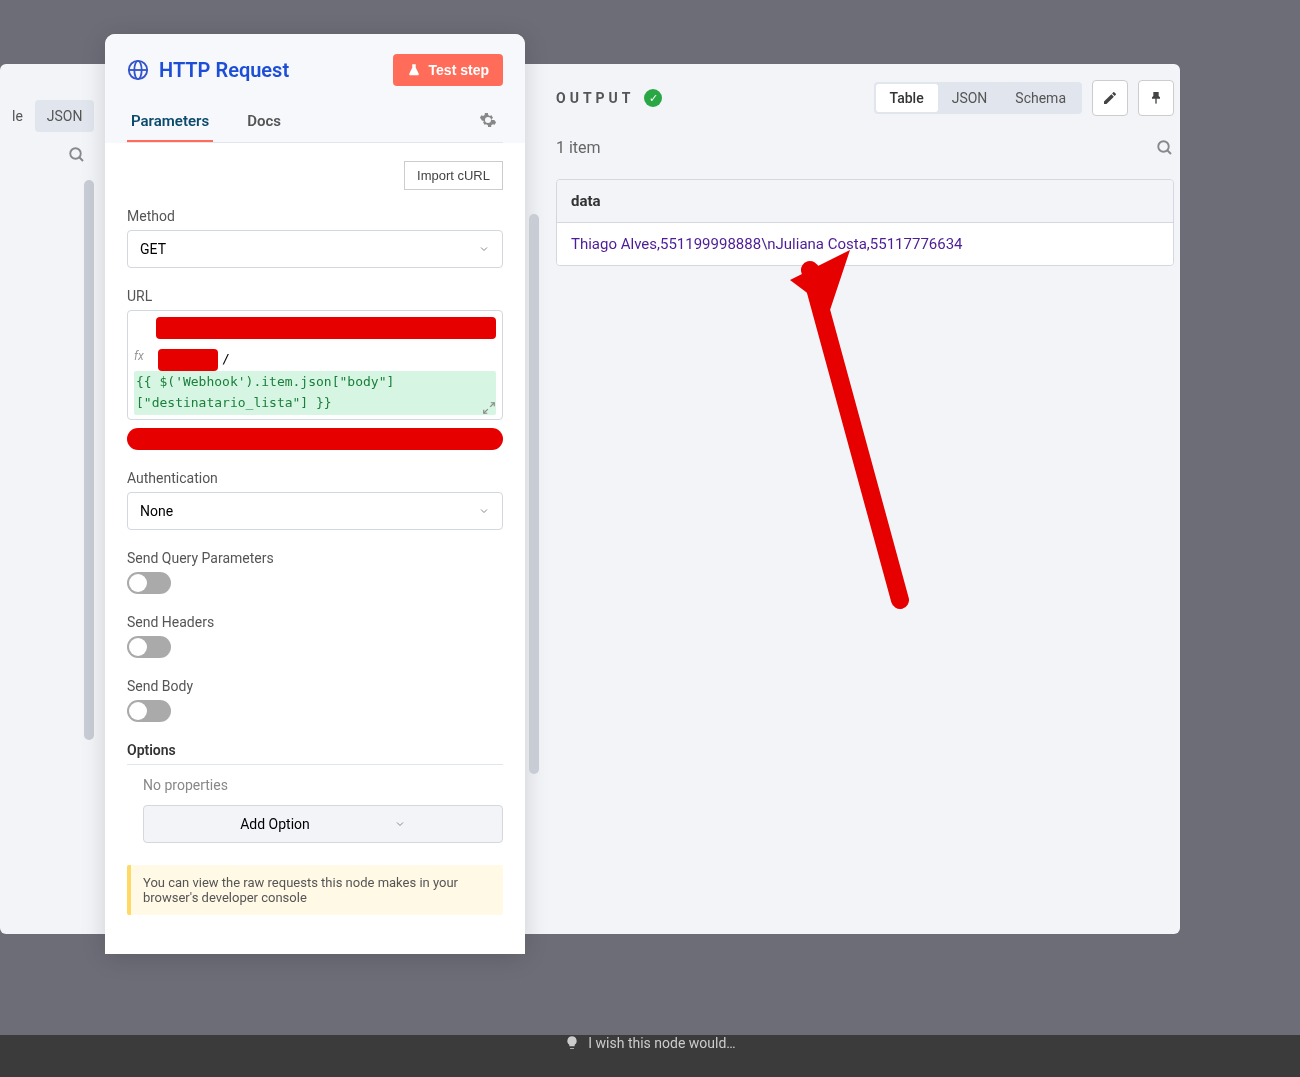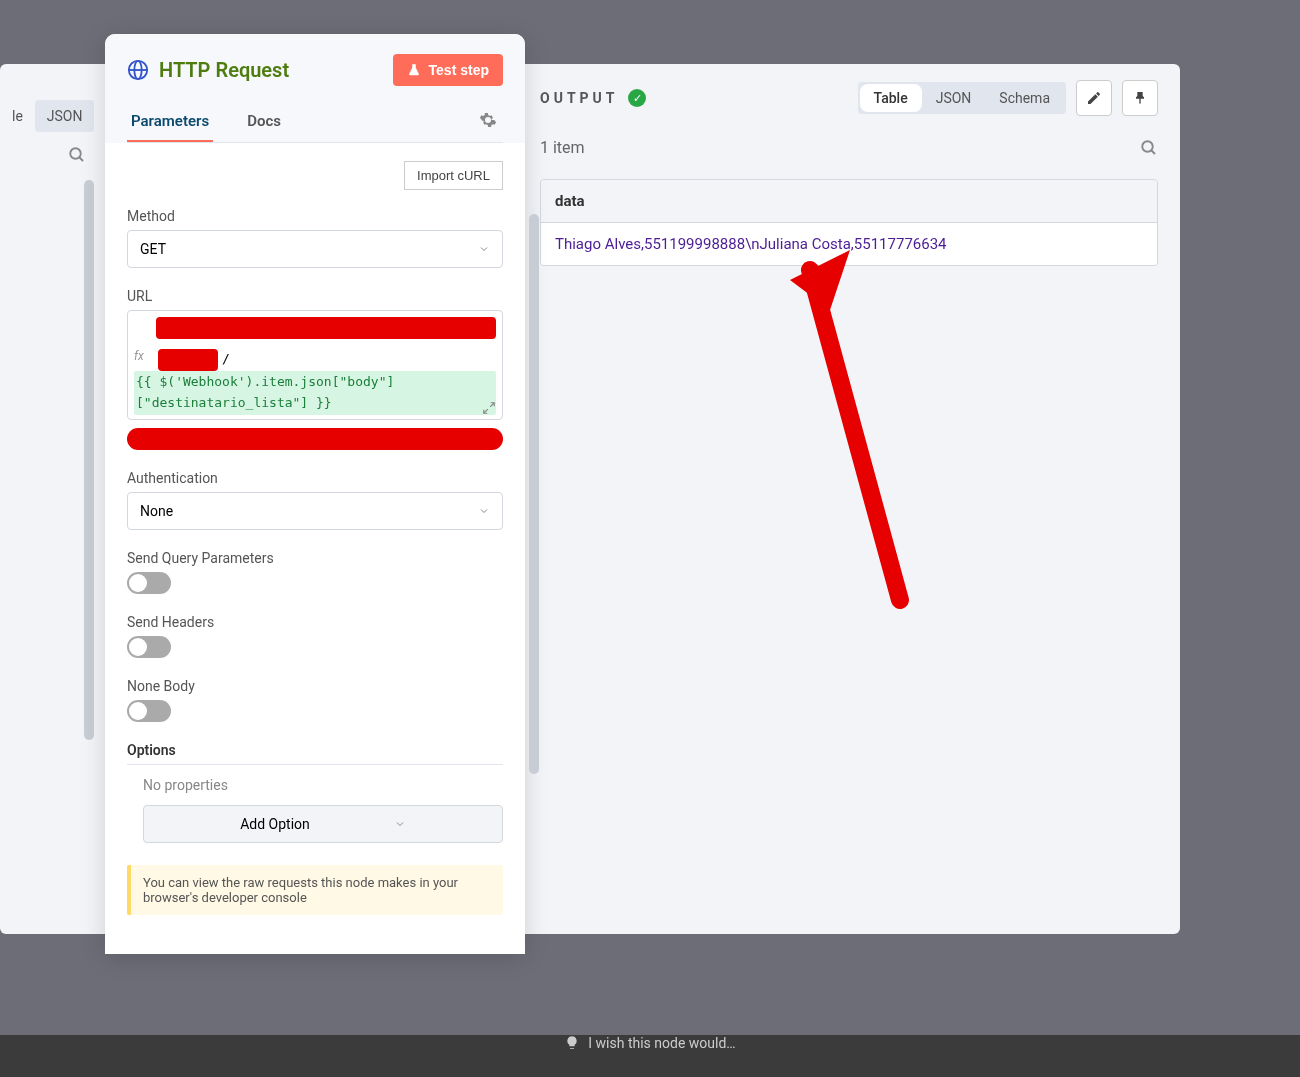--- a/index.html
+++ b/index.html
@@ -10,21 +10,21 @@
     .left-tabs-behind { position: absolute; left: 0; top: 96px; width: 100px; height: 36px; display: flex; align-items: flex-end; }
     .left-tab { padding: 8px 12px; color: #555; font-size: 14px; }
     .left-tab.active { background: #e1e5ed; border-radius: 4px; }
 
     .settings-panel { position: absolute; left: 105px; top: 34px; width: 420px; height: 920px; background: #fff; border-radius: 10px; box-shadow: 0 4px 24px rgba(0,0,0,0.15); display: flex; flex-direction: column; z-index: 10; }
 
     .panel-header { padding: 20px 22px 0 22px; background: #f7f8fb; border-radius: 10px 10px 0 0; }
     .header-row { display: flex; align-items: center; justify-content: space-between; }
     .header-left { display: flex; align-items: center; gap: 10px; }
     .globe-icon { width: 22px; height: 22px; color: #3355cc; }
-    .panel-title { font-size: 20px; font-weight: 600; color: #4d7c0f; }
+    .panel-title { font-size: 20px; font-weight: 600; color: #1d4ed8; }
     .test-step-btn { background: #ff6d5a; color: #fff; border: none; padding: 8px 14px; border-radius: 4px; font-size: 14px; font-weight: 600; cursor: pointer; display: flex; align-items: center; gap: 8px; }
     .flask-icon { width: 14px; height: 14px; fill: currentColor; }
 
     .tab-row { display: flex; align-items: center; margin-top: 16px; border-bottom: 1px solid #e1e5ed; }
     .tab { padding: 10px 4px; margin-right: 30px; font-size: 15px; font-weight: 600; color: #555; cursor: pointer; border-bottom: 2px solid transparent; }
     .tab.active { color: #0c4a6e; border-bottom-color: #ff6d5a; }
     .gear-spacer { flex: 1; }
     .gear-btn { color: #888; cursor: pointer; padding: 6px; }
 
     .panel-body { flex: 1; overflow-y: auto; padding: 18px 22px; background: #fff; }
@@ -49,29 +49,29 @@
 
     .toggle { width: 44px; height: 22px; background: #aaa; border-radius: 11px; position: relative; cursor: pointer; }
     .toggle-knob { width: 18px; height: 18px; background: #fff; border-radius: 50%; position: absolute; top: 2px; left: 2px; }
 
     .options-header { font-size: 14px; font-weight: 600; color: #333; padding-bottom: 6px; border-bottom: 1px solid #e1e5ed; margin-bottom: 12px; }
     .no-props { font-size: 14px; color: #888; margin-bottom: 12px; margin-left: 16px; }
     .add-option-btn { background: #f2f4f8; border: 1px solid #d3d7de; border-radius: 4px; padding: 10px 12px; font-size: 14px; display: flex; align-items: center; justify-content: center; gap: 84px; cursor: pointer; margin-left: 16px; width: calc(100% - 16px); }
 
     .info-note { background: #fff9e6; border-left: 4px solid #ffd966; padding: 10px 12px; font-size: 13px; color: #555; margin-top: 22px; border-radius: 2px; }
 
-    .output-panel { position: absolute; left: 540px; top: 80px; width: 618px; height: 850px; }
+    .output-panel { position: absolute; left: 556px; top: 80px; width: 618px; height: 850px; }
     .output-header { display: flex; align-items: center; justify-content: space-between; margin-bottom: 22px; }
     .output-title-row { display: flex; align-items: center; gap: 10px; }
     .output-title { font-size: 14px; font-weight: 700; color: #555; letter-spacing: 4px; }
     .check-badge { width: 18px; height: 18px; background: #29a745; border-radius: 50%; display: flex; align-items: center; justify-content: center; color: #fff; font-size: 11px; }
 
     .output-controls { display: flex; align-items: center; gap: 10px; }
     .view-tabs { display: flex; background: #e1e5ed; border-radius: 4px; padding: 2px; }
-    .view-tab { padding: 6px 14px; font-size: 14px; color: #555; cursor: pointer; border-radius: 8px; }
+    .view-tab { padding: 6px 14px; font-size: 14px; color: #555; cursor: pointer; border-radius: 3px; }
     .view-tab.active { background: #fff; color: #333; font-weight: 500; }
     .icon-btn { width: 36px; height: 36px; border: 1px solid #ccc; border-radius: 4px; background: #fff; display: flex; align-items: center; justify-content: center; cursor: pointer; color: #444; }
 
     .output-sub-row { display: flex; align-items: center; justify-content: space-between; margin-bottom: 22px; }
     .item-count { font-size: 16px; color: #666; }
     .search-icon { width: 18px; height: 18px; color: #888; cursor: pointer; }
 
     .data-table { width: 100%; border: 1px solid #d3d7de; border-radius: 4px; overflow: hidden; }
     .data-th { background: #f2f4f8; padding: 12px 14px; font-size: 15px; font-weight: 700; color: #333; border-bottom: 1px solid #d3d7de; }
     .data-td { padding: 12px 14px; font-size: 15px; color: #4c1d95; background: #fff; }
@@ -188,21 +188,21 @@
     </div>
 
     <div class="field-group">
       <label class="field-label">Send Headers</label>
       <div class="toggle">
           <div class="toggle-knob"></div>
         </div>
     </div>
 
     <div class="field-group">
-      <label class="field-label">None Body</label>
+      <label class="field-label">Send Body</label>
       <div class="toggle">
           <div class="toggle-knob"></div>
         </div>
     </div>
 
     <div class="field-group">
       <div class="options-header">Options</div>
       <div class="no-props">No properties</div>
       <div class="add-option-btn">
         <span>Add Option</span>

